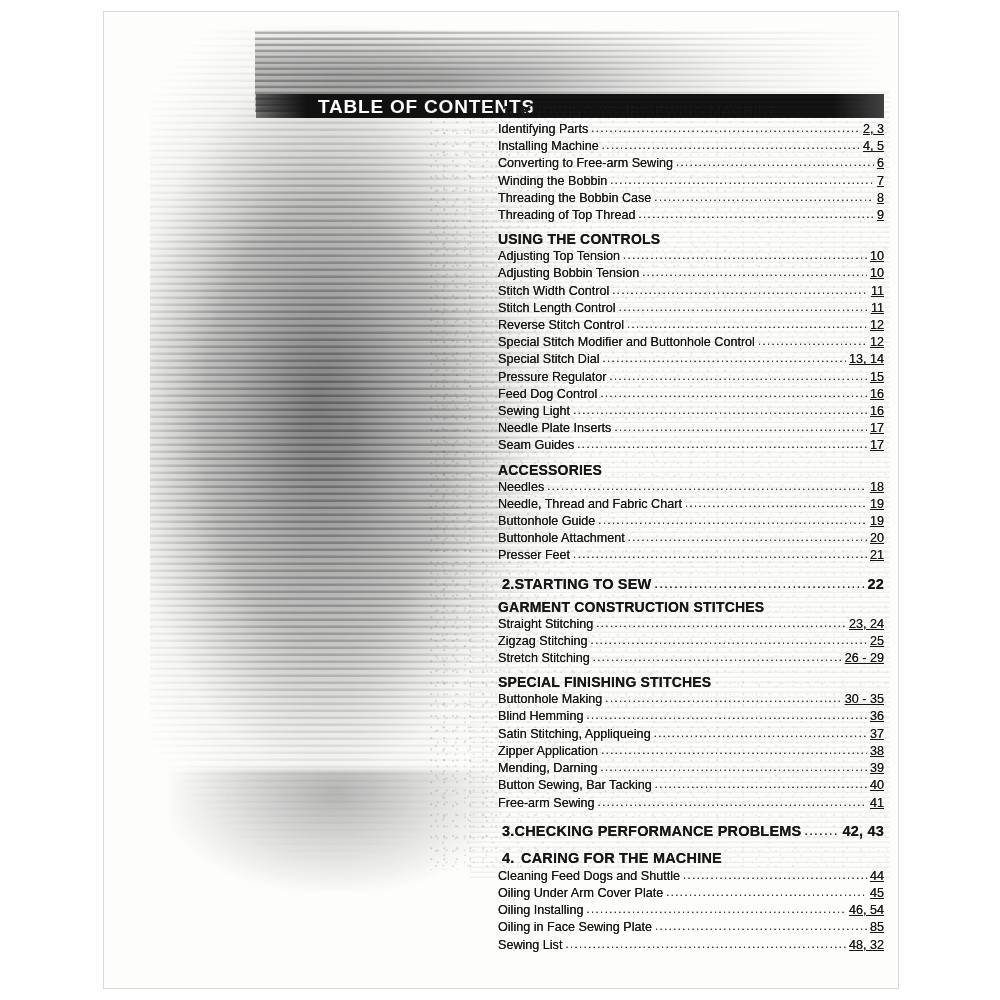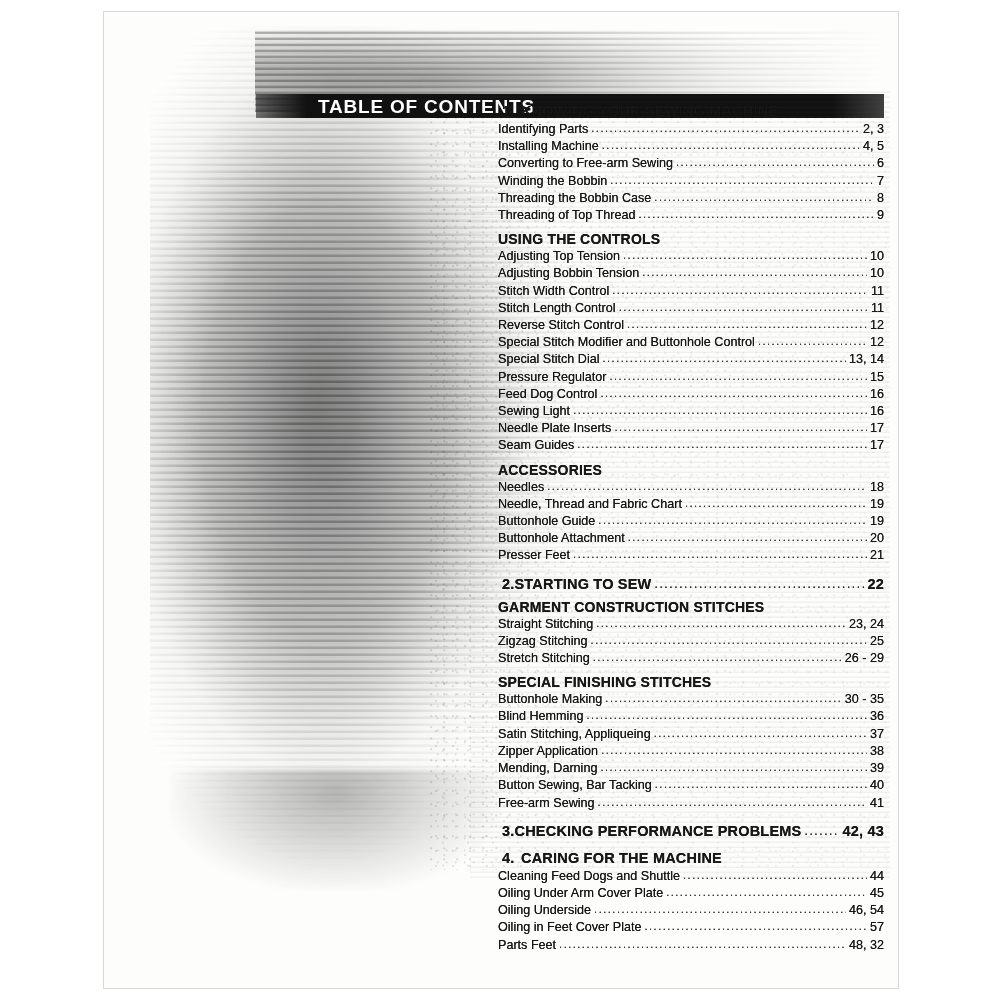--- a/index.html
+++ b/index.html
@@ -168,21 +168,21 @@
   .entry .dots {
     flex: 1 1 auto;
     overflow: hidden;
     white-space: nowrap;
     letter-spacing: 1.5px;
     font-size: 11px;
     color: #303030;
     margin: 0 3px;
     transform: translateY(-1px);
   }
-  .entry .epage { flex: 0 0 auto; }
+  .entry .epage { flex: 0 0 auto; text-decoration: underline; }
 
   
   #text-streaks {
     position: absolute;
     left: 470px; top: 88px;
     width: 420px; height: 790px;
     pointer-events: none;
     background: repeating-linear-gradient(
       0deg,
       rgba(80,80,80,0.07) 0px,
@@ -407,31 +407,31 @@
           <span class="etitle">Cleaning Feed Dogs and Shuttle</span>
           <span class="dots">........................................................................................................................</span>
           <span class="epage">44</span>
         </div>
         <div class="entry">
           <span class="etitle">Oiling Under Arm Cover Plate</span>
           <span class="dots">........................................................................................................................</span>
           <span class="epage">45</span>
         </div>
         <div class="entry">
-          <span class="etitle">Oiling Underside</span>
+          <span class="etitle">Oiling Installing</span>
           <span class="dots">........................................................................................................................</span>
           <span class="epage">46, 54</span>
         </div>
         <div class="entry">
-          <span class="etitle">Oiling in Feet Cover Plate</span>
-          <span class="dots">........................................................................................................................</span>
-          <span class="epage">57</span>
-        </div>
-        <div class="entry">
-          <span class="etitle">Parts Feet</span>
+          <span class="etitle">Oiling in Face Sewing Plate</span>
+          <span class="dots">........................................................................................................................</span>
+          <span class="epage">85</span>
+        </div>
+        <div class="entry">
+          <span class="etitle">Sewing List</span>
           <span class="dots">........................................................................................................................</span>
           <span class="epage">48, 32</span>
         </div>
       </div>
     </div>
 
   <div id="text-streaks"></div>
 </div>
 
 </body></html>

